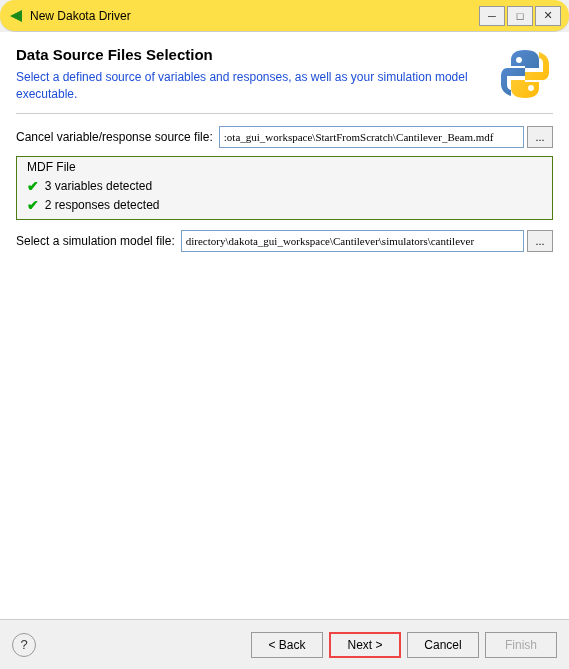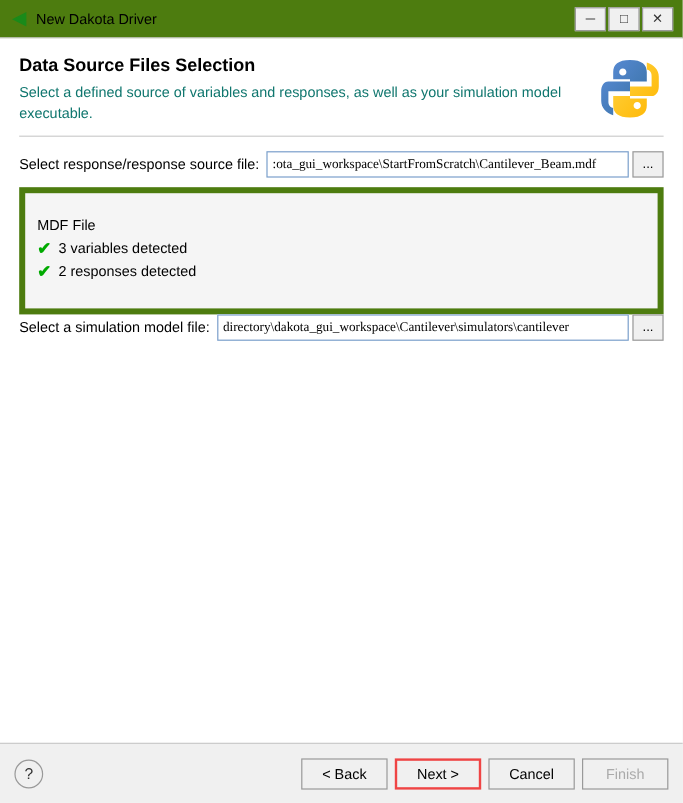--- a/index.html
+++ b/index.html
@@ -8,27 +8,28 @@
       height: 669px;
       font-family: 'Segoe UI', Tahoma, Geneva, Verdana, sans-serif;
       font-size: 13px;
       background: #f0f0f0;
       display: flex;
       flex-direction: column;
     }
 
     
     .title-bar {
-      background: #4d7c0f;
+      background: #fde047;
       display: flex;
       align-items: center;
       padding: 6px 8px;
       border-bottom: 1px solid #ccc;
       height: 32px;
       flex-shrink: 0;
+      border-radius: 15px;
     }
     .title-bar-icon {
       width: 16px;
       height: 16px;
       margin-right: 6px;
       flex-shrink: 0;
     }
     .title-bar-text {
       flex: 1;
       font-size: 12px;
@@ -72,21 +73,21 @@
       flex: 1;
     }
     .page-title {
       font-size: 15px;
       font-weight: bold;
       color: #000;
       margin-bottom: 6px;
     }
     .page-description {
       font-size: 12px;
-      color: #0f766e;
+      color: #1d4ed8;
       line-height: 1.4;
     }
     .python-logo {
       width: 56px;
       height: 56px;
       flex-shrink: 0;
       margin-left: 10px;
     }
 
     
@@ -128,22 +129,23 @@
       font-size: 11px;
       margin-left: 3px;
       display: flex;
       align-items: center;
       justify-content: center;
     }
 
     
     .mdf-box {
       background: #f5f5f5;
-      border: 5px solid #4d7c0f;
-      padding: 20px 10px;
+      border: 1px solid #4d7c0f;
+      padding: 3px 10px;
+      margin-bottom: 10px;
     }
     .mdf-type-label {
       font-size: 12px;
       color: #000;
       margin-bottom: 4px;
       font-weight: normal;
     }
     .mdf-item {
       display: flex;
       align-items: center;
@@ -257,21 +259,21 @@
         <path d="M28,4 C18,4 14,8 14,14 L14,20 L28,20 L28,22 L10,22 C6,22 4,26 4,30 L4,38 C4,44 8,48 14,50 L14,44 C10,43 10,40 10,38 L10,30 L28,30 L28,22 L42,22 L42,14 C42,8 38,4 28,4 Z M22,11 C23.7,11 25,12.3 25,14 C25,15.7 23.7,17 22,17 C20.3,17 19,15.7 19,14 C19,12.3 20.3,11 22,11 Z" fill="url(#pyBlue)"></path>
 
         <path d="M28,52 C38,52 42,48 42,42 L42,36 L28,36 L28,34 L46,34 C50,34 52,30 52,26 L52,18 C52,12 48,8 42,6 L42,12 C46,13 46,16 46,18 L46,26 L28,26 L28,34 L14,34 L14,42 C14,48 18,52 28,52 Z M34,45 C32.3,45 31,43.7 31,42 C31,40.3 32.3,39 34,39 C35.7,39 37,40.3 37,42 C37,43.7 35.7,45 34,45 Z" fill="url(#pyYellow)"></path>
       </svg>
     </div>
   </div>
 
   <div class="divider"></div>
 
   <div class="form-row">
-    <span class="form-label">Select response/response source file:</span>
+    <span class="form-label">Cancel variable/response source file:</span>
     <input class="form-input" type="text" value=":ota_gui_workspace\StartFromScratch\Cantilever_Beam.mdf" style="">
     <button class="browse-btn">...</button>
   </div>
 
   <div class="mdf-box">
     <div class="mdf-type-label">MDF File</div>
     <div class="mdf-item">
       <span class="check-icon">✔</span>
       <span>3 variables detected</span>
     </div>

